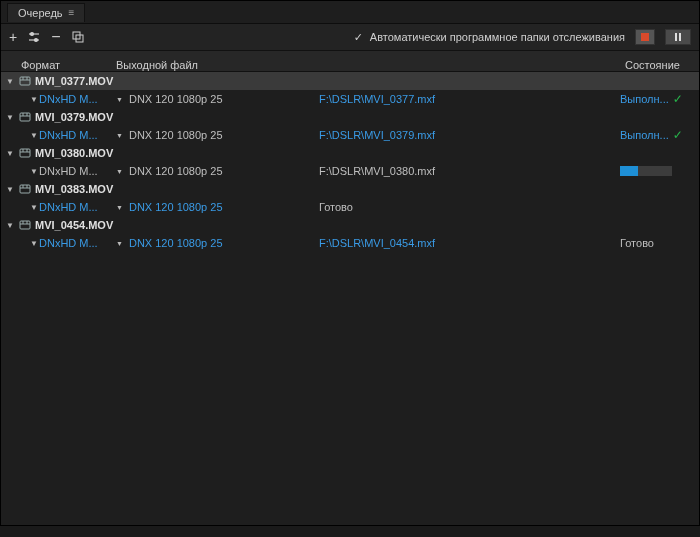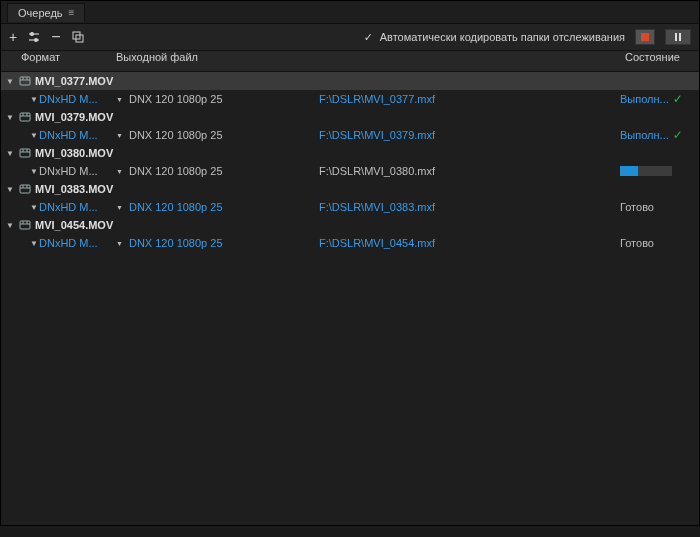--- a/index.html
+++ b/index.html
@@ -9,21 +9,21 @@
   .hamburger{color:#a0a0a0;font-size:10px}
   .toolbar{height:26px;background:#232323;border-bottom:1px solid #111;display:flex;align-items:center;padding:0 8px;gap:10px}
   .tool-btn{color:#cfcfcf;font-size:14px;cursor:pointer;display:flex;align-items:center}
   .spacer{flex:1}
   .auto-encode{display:flex;align-items:center;gap:6px;color:#cfcfcf;font-size:11px}
   .check{width:11px;height:11px;display:inline-flex;align-items:center;justify-content:center;color:#cfcfcf}
   .stop-btn{width:18px;height:14px;background:#555;display:flex;align-items:center;justify-content:center;border:1px solid #333}
   .stop-square{width:8px;height:8px;background:#d94a2b}
   .pause-btn{width:24px;height:14px;background:#4a4a4a;border:1px solid #333;display:flex;align-items:center;justify-content:center;gap:2px}
   .pause-bar{width:2px;height:8px;background:#ddd}
-  .col-headers{height:20px;background:#272727;border-bottom:1px solid #111;display:flex;align-items:flex-start;color:#cfcfcf;padding:0 4px}
+  .col-headers{height:20px;background:#272727;border-bottom:1px solid #111;display:flex;align-items:flex-end;color:#cfcfcf;padding:0 4px}
   .ch-format{width:95px;padding-left:16px}
   .ch-style{width:190px}
   .ch-out{flex:1}
   .ch-state{width:70px;text-align:left}
   .list{flex:1;overflow:auto;background:#1e1e1e}
   .group-row{height:18px;display:flex;align-items:center;padding:0 4px;color:#e0e0e0;gap:4px}
   .group-row.selected{background:#3a3a3a}
   .disclose{color:#b8b8b8;font-size:8px;width:10px;text-align:center}
   .clip-icon{width:12px;height:12px;display:inline-flex;align-items:center;justify-content:center}
   .clip-icon svg{width:12px;height:12px}
@@ -72,21 +72,21 @@
     <span class="tool-btn" style="font-size:16px">−</span>
     <span class="tool-btn">
       <svg width="14" height="14" viewBox="0 0 14 14">
           <rect x="2" y="2" width="7" height="7" fill="none" stroke="#cfcfcf"></rect>
           <rect x="5" y="5" width="7" height="7" fill="none" stroke="#cfcfcf"></rect>
         </svg>
     </span>
     <div class="spacer"></div>
     <div class="auto-encode">
       <span class="check">✓</span>
-      <span>Автоматически кодировать папки отслеживания</span>
+      <span>Автоматически программное папки отслеживания</span>
     </div>
     <div class="stop-btn">
       <div class="stop-square"></div>
     </div>
     <div class="pause-btn">
       <div class="pause-bar"></div>
       <div class="pause-bar"></div>
     </div>
   </div>
 
@@ -189,21 +189,20 @@
         <span class="bold">MVI_0383.MOV</span>
       </div>
       <div class="job-row">
         <span class="indent"></span>
         <span class="disclose">▼</span>
         <div class="fmt-cell">
           <span class="dd link">DNxHD M...</span>
         </div>
         <span class="dd-caret">▼</span>
         <div class="style-cell link">DNX 120 1080p 25</div>
-        <div class="out-cell link">F:\DSLR\MVI_0383.mxf</div>
         <div class="state-cell">
           <span class="muted">Готово</span>
         </div>
       </div>
       <div class="group-row">
         <span class="disclose">▼</span>
         <span class="clip-icon">
           <svg viewBox="0 0 12 12">
             <rect x="1" y="2" width="10" height="8" rx="1" fill="none" stroke="#9aa" stroke-width="1"></rect>
             <line x1="1" y1="5" x2="11" y2="5" stroke="#9aa"></line>

